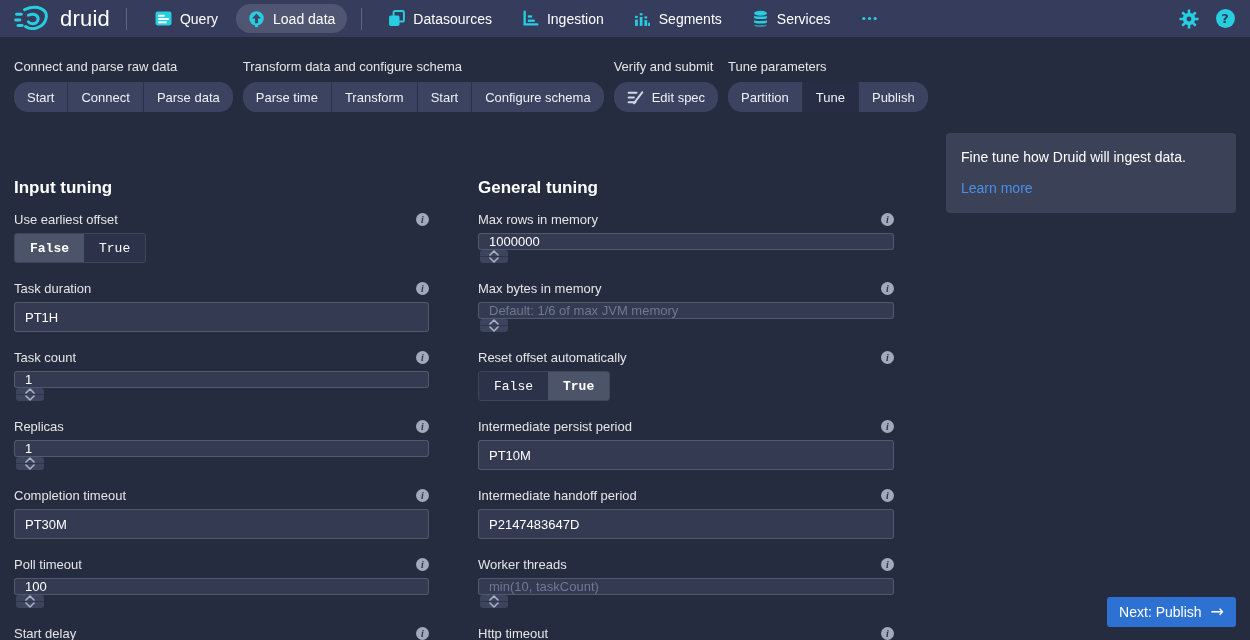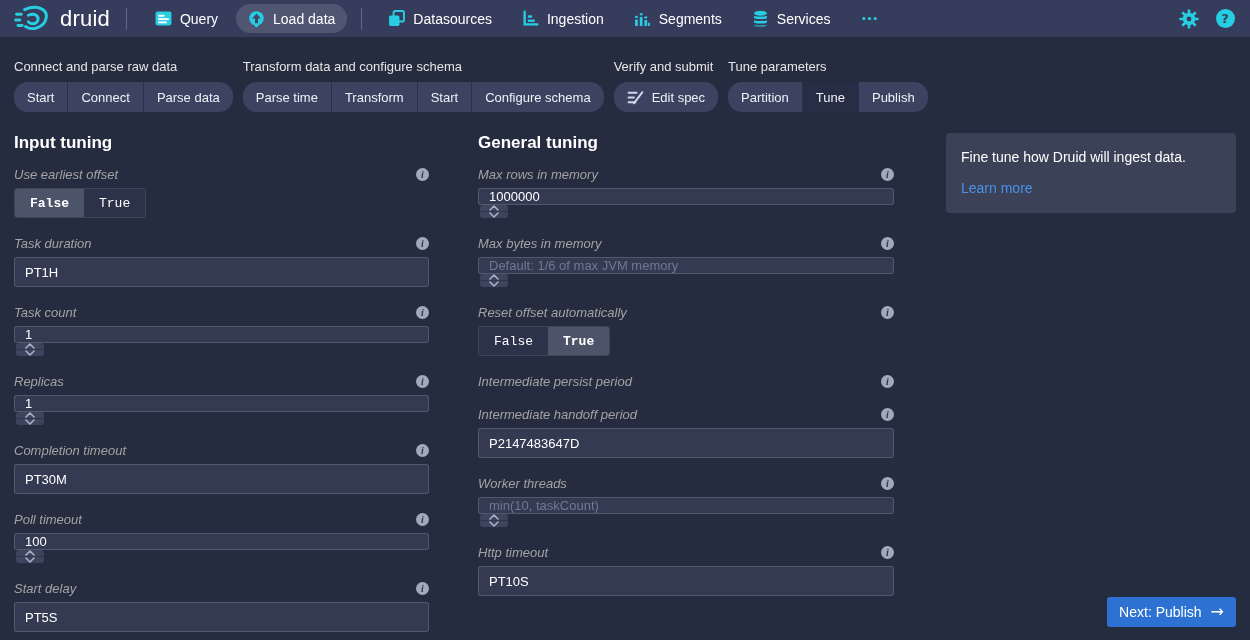--- a/index.html
+++ b/index.html
@@ -47,24 +47,24 @@
   .step-group-label{font-size:13px;color:#e5e5e5;margin-bottom:8px;}
   .btn-group{display:flex;border-radius:14px;overflow:hidden;width:max-content;}
   .step-btn{height:30px;padding:0 13px;background:var(--btn-bg);border:none;border-right:1px solid var(--btn-divider);color:#eef1f8;font-size:13px;font-family:inherit;cursor:pointer;display:flex;align-items:center;gap:8px;white-space:nowrap;}
   .step-btn:last-child{border-right:none;}
   .step-btn.active{background:var(--btn-active);}
   
   .main{display:flex;padding:21px 14px 0;}
   .col-input{width:415px;flex:none;}
   .col-general{width:416px;flex:none;margin-left:49px;}
   .aside{flex:1;margin-left:52px;}
-  .section-title{font-size:17px;font-weight:700;color:#fff;margin-bottom:13px;}
+  .section-title{font-size:17px;font-weight:700;color:#fff;margin-bottom:13px;margin-top:45px;}
   .field{margin-bottom:17px;}
   .label-row{display:flex;align-items:center;justify-content:space-between;margin-bottom:6px;height:16px;}
-  .field-label{font-size:13px;color:#a3a3a3;font-style:italic;}
+  .field-label{font-size:13px;color:#e5e5e5;}
   .info-icon{width:13px;height:13px;border-radius:50%;background:var(--info-bg);color:var(--info-fg);font-size:10px;font-weight:700;display:flex;align-items:center;justify-content:center;font-family:"Liberation Serif","DejaVu Serif",serif;font-style:italic;cursor:pointer;}
   .control-row{display:flex;align-items:stretch;height:30px;flex-direction:column;}
   .text-input{flex:1;height:30px;background:var(--input-bg);border:1px solid var(--input-border);border-radius:3px;color:#fff;font-size:13px;font-family:inherit;padding:0 10px;outline:none;min-width:0;}
   .text-input::placeholder{color:var(--muted);opacity:1;}
   .stepper{width:28px;margin-left:2px;display:flex;flex-direction:column;border-radius:3px;overflow:hidden;flex:none;}
   .stepper button{flex:1;background:#3c445e;border:none;cursor:pointer;display:flex;align-items:center;justify-content:center;padding:0;}
   .stepper button:first-child{border-bottom:1px solid #2e354c;}
   .segmented{display:flex;width:max-content;border-radius:3px;overflow:hidden;border:1px solid rgba(255,255,255,0.12);height:30px;}
   .seg-btn{height:100%;padding:0 15px;border:none;font-size:13px;font-family:Liberation Mono, monospace;color:#fff;cursor:pointer;background:var(--seg-off);}
   .seg-btn.selected{background:var(--seg-on);font-weight:600;}
@@ -446,20 +446,23 @@
           <div class="segmented">
             <button class="seg-btn">False</button>
             <button class="seg-btn selected">True</button>
           </div>
         </div>
         <div class="field">
           <div class="label-row">
             <span class="field-label">Intermediate persist period</span>
             <span class="info-icon">i</span>
           </div>
+          <div class="control-row">
+            <input class="text-input" type="text" value="PT10M" style="">
+          </div>
         </div>
         <div class="field">
           <div class="label-row">
             <span class="field-label">Intermediate handoff period</span>
             <span class="info-icon">i</span>
           </div>
           <div class="control-row">
             <input class="text-input" type="text" value="P2147483647D" style="">
           </div>
         </div>

